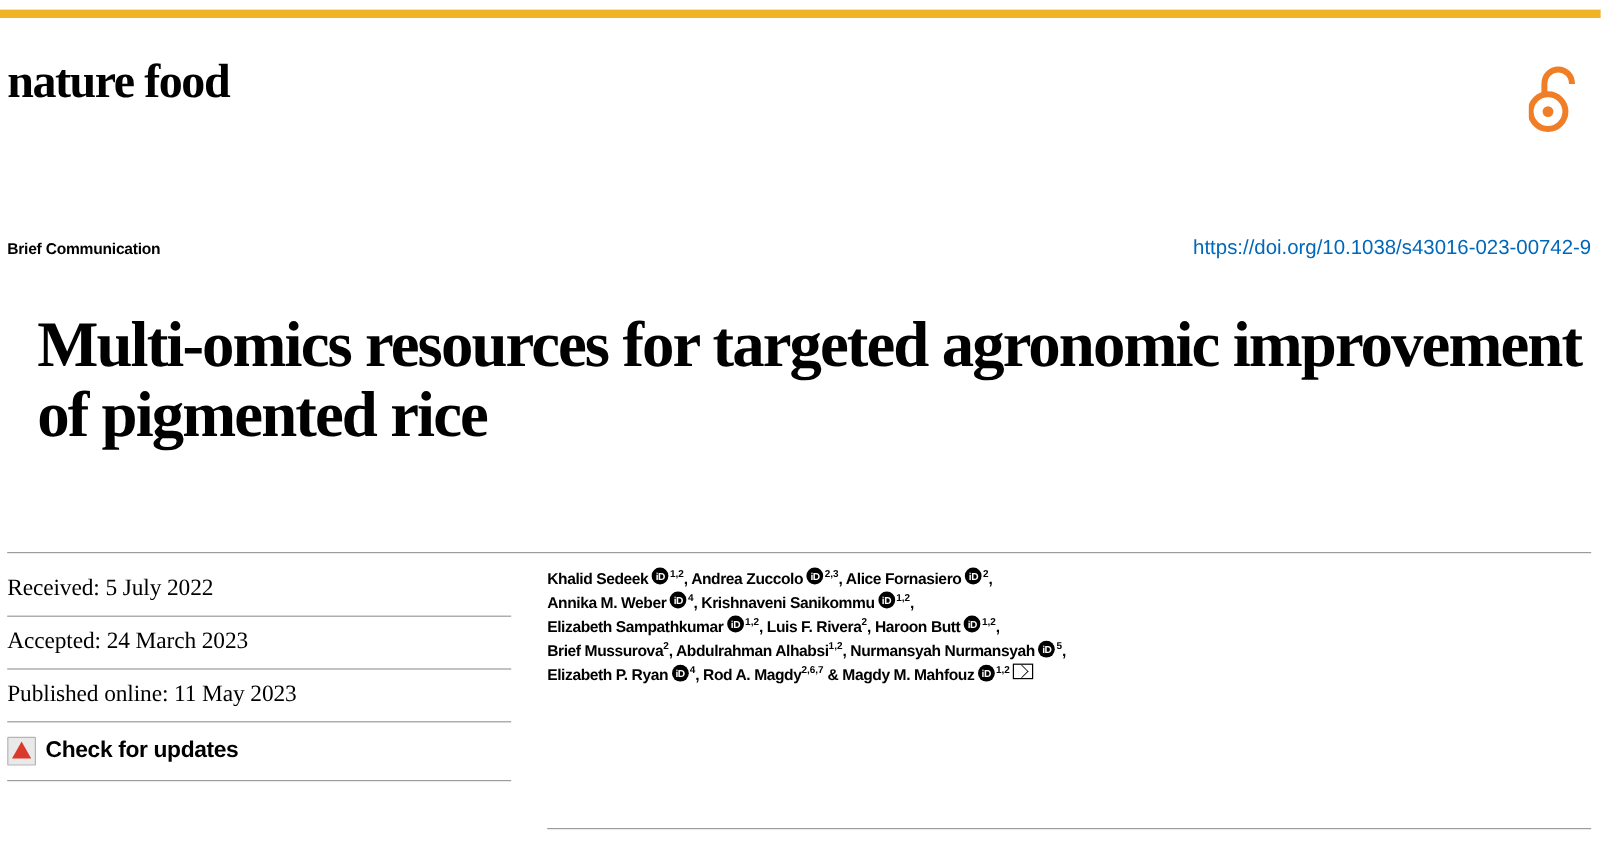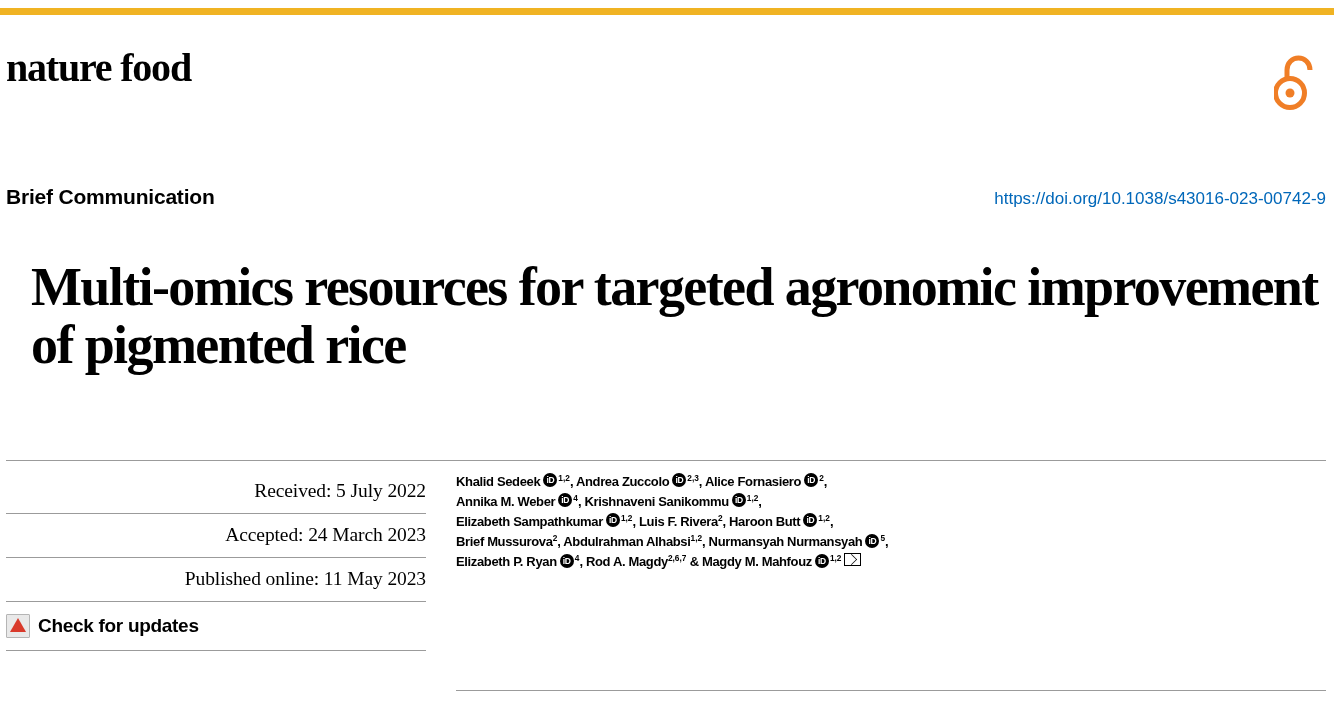--- a/index.html
+++ b/index.html
@@ -50,29 +50,30 @@
     top: 185px;
     left: 6px;
     width: 1320px;
     display: flex;
     justify-content: space-between;
     align-items: baseline;
   }
   .article-type {
     font-family: "Liberation Sans", sans-serif;
     font-weight: bold;
-    font-size: 21px;
+    font-size: 13px;
     letter-spacing: -0.2px;
     color: #000;
   }
   .doi-link {
     font-family: "Liberation Sans", sans-serif;
     font-size: 17px;
     color: #0067b9;
     text-decoration: none;
+    margin-top: 12px;
   }
   .title {
     position: absolute;
     top: 222px;
     left: 4px;
     width: 1320px;
     font-family: "Liberation Serif", serif;
     font-weight: bold;
     font-size: 54px;
     line-height: 1.08;
@@ -94,21 +95,20 @@
     top: 470px;
     width: 420px;
     font-family: "Liberation Serif", serif;
     font-size: 19.5px;
     color: #000;
   }
   .left-col .entry {
     padding: 10px 0 11px 0;
     border-bottom: 1px solid #9b9b9b;
     letter-spacing: -0.1px;
-    text-align: right;
   }
   .left-col .entry:last-child {
     border-bottom: 1px solid #9b9b9b;
   }
   .check-updates {
     display: flex;
     align-items: center;
     gap: 8px;
     padding: 12px 0 12px 0;
     border-bottom: 1px solid #9b9b9b;

